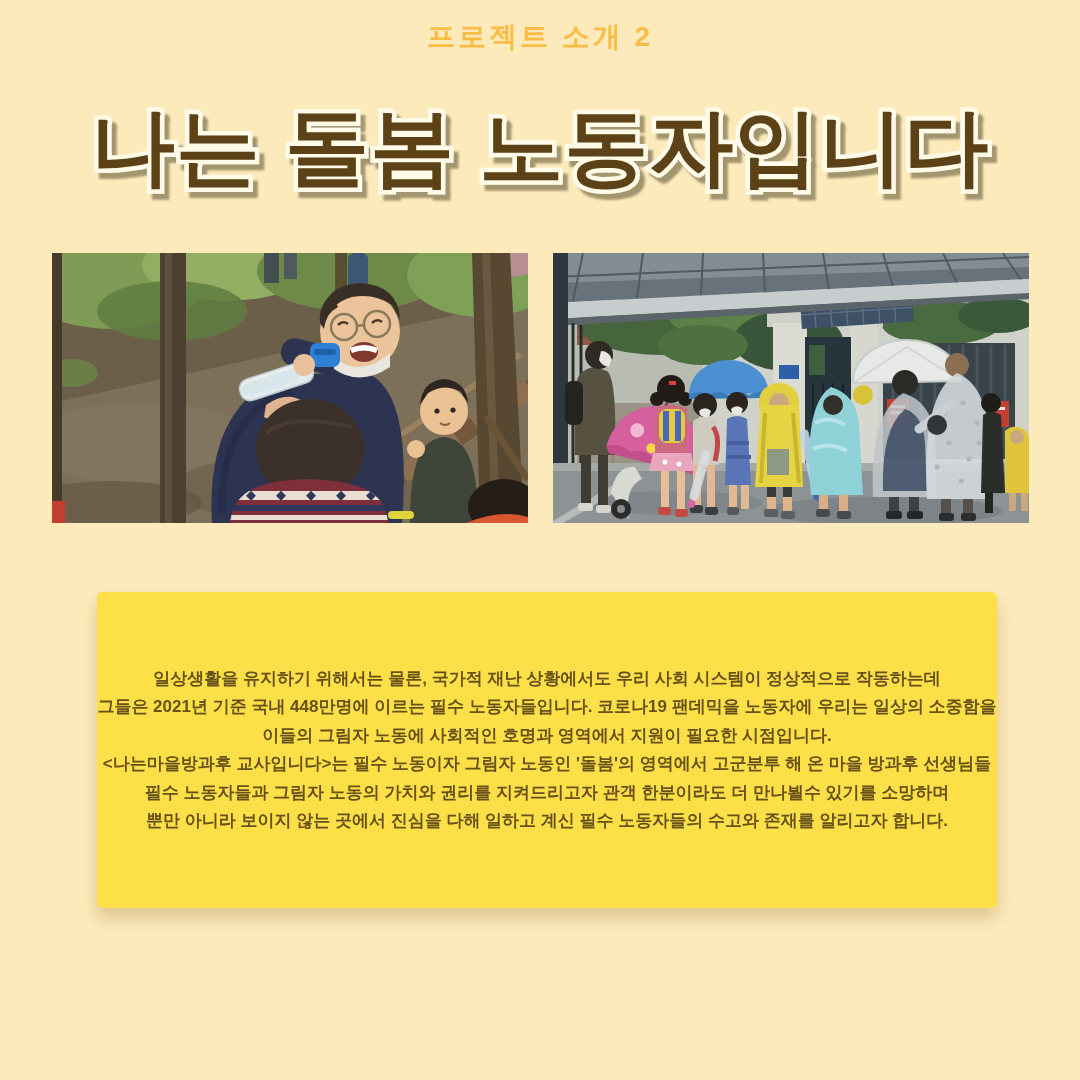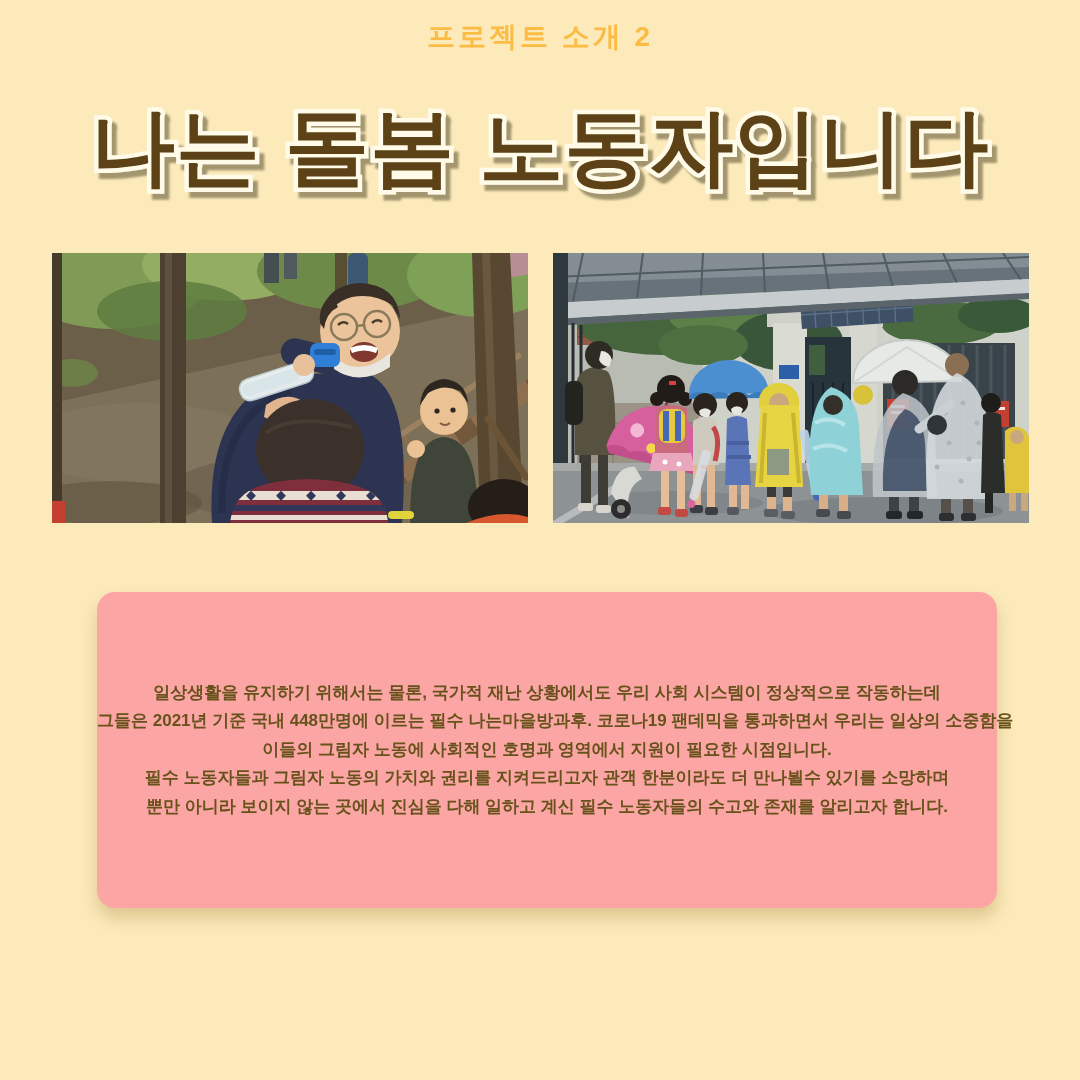--- a/index.html
+++ b/index.html
@@ -18,21 +18,21 @@
     font-family:"Liberation Sans","DejaVu Sans",sans-serif;
     font-weight:bold;font-size:84px;letter-spacing:1px;
     fill:#5B4315;stroke:#FFFBE8;stroke-width:9;paint-order:stroke;
   }
   .photo{position:absolute;top:253px;width:476px;height:270px;margin:0;overflow:hidden;}
   .photo svg{display:block;width:100%;height:100%;}
   .photo-left{left:52px;}
   .photo-right{left:553px;}
   .card{
     position:absolute;left:97px;top:592px;width:900px;height:316px;
-    background:#fca5a5;border-radius:18px;
+    background:#fde047;border-radius:6px;
     box-shadow:0 10px 16px rgba(186,156,88,.45);
     display:flex;flex-direction:column;justify-content:center;
   }
   .card-line{
     text-align:center;font-size:17px;font-weight:bold;
     color:#66521A;line-height:28.5px;white-space:nowrap;
   }
 </style>
 </head>
 <body>
@@ -417,19 +417,20 @@
         <path d="M452,178 a14,13 0 0 1 24,6 l2,56 h-26 Z" fill="#e0c43c"></path>
         <circle cx="464" cy="184" r="7" fill="#caa87e"></circle>
         <rect x="456" y="240" width="7" height="18" fill="#caa87e"></rect>
         <rect x="468" y="240" width="7" height="18" fill="#caa87e"></rect>
       </g>
     </svg>
   </figure>
 
   <div class="card">
     <div class="card-line">일상생활을 유지하기 위해서는 물론, 국가적 재난 상황에서도 우리 사회 시스템이 정상적으로 작동하는데</div>
-    <div class="card-line">그들은 2021년 기준 국내 448만명에 이르는 필수 나는마을방과후. 코로나19 팬데믹을 통과하면서 우리는 일상의 소중함을</div>
+    <div class="card-line">그들은 2021년 기준 국내 448만명에 이르는 필수 노동자들입니다. 코로나19 팬데믹을 노동자에 우리는 일상의 소중함을</div>
     <div class="card-line">이들의 그림자 노동에 사회적인 호명과 영역에서 지원이 필요한 시점입니다.</div>
+    <div class="card-line">&lt;나는마을방과후 교사입니다&gt;는 필수 노동이자 그림자 노동인 '돌봄'의 영역에서 고군분투 해 온 마을 방과후 선생님들</div>
     <div class="card-line">필수 노동자들과 그림자 노동의 가치와 권리를 지켜드리고자 관객 한분이라도 더 만나뵐수 있기를 소망하며</div>
     <div class="card-line">뿐만 아니라 보이지 않는 곳에서 진심을 다해 일하고 계신 필수 노동자들의 수고와 존재를 알리고자 합니다.</div>
   </div>
 
 </div>
 
 </body></html>

